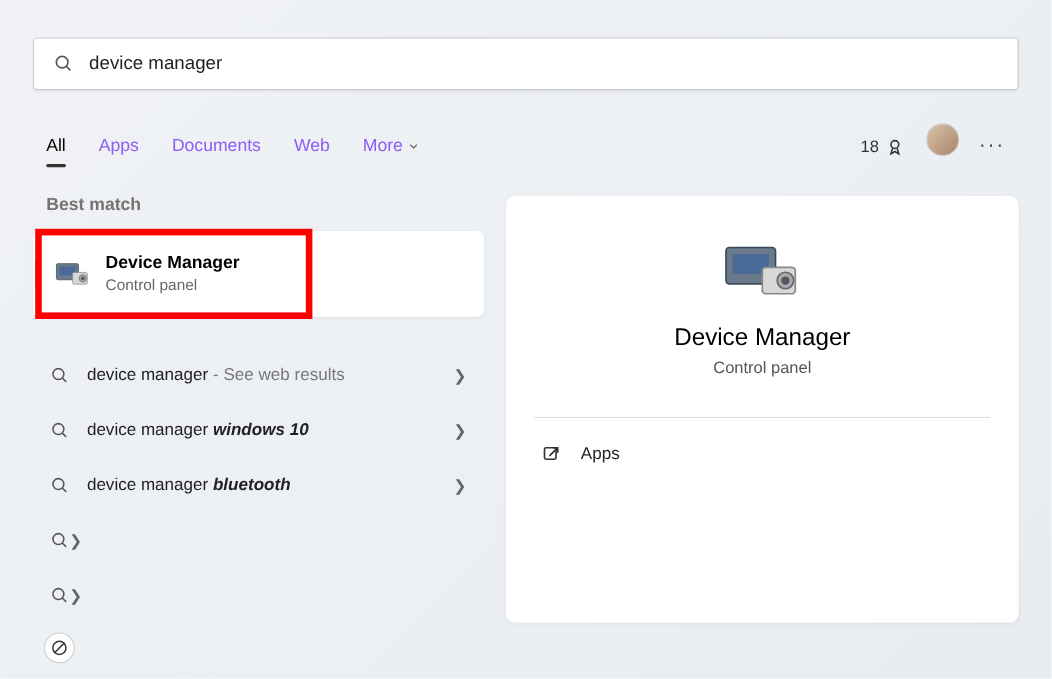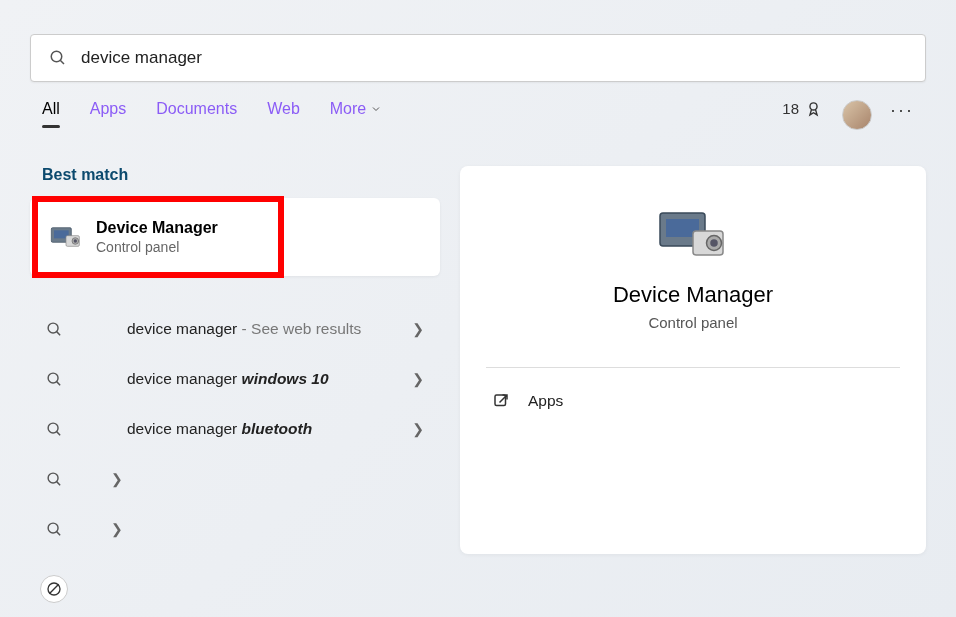--- a/index.html
+++ b/index.html
@@ -1,39 +1,39 @@
 <!DOCTYPE html>
 <html><head>
 <meta charset="utf-8">
 <style>
 * { box-sizing: border-box; margin: 0; padding: 0; font-family: 'Segoe UI', Tahoma, sans-serif; }
 body { background: linear-gradient(135deg, #f0f2f5 0%, #e8ecf1 100%); width: 956px; height: 617px; overflow: hidden; padding: 34px 30px 0 30px; }
 .search-bar { background: #fff; border: 1px solid #ccc; border-radius: 4px; height: 48px; display: flex; align-items: center; padding: 0 18px; box-shadow: 0 1px 2px rgba(0,0,0,0.05); }
 .search-bar svg { width: 18px; height: 18px; flex-shrink: 0; }
 .search-input { border: none; outline: none; font-size: 17px; margin-left: 14px; flex: 1; color: #222; }
-.filter-row { display: flex; align-items: flex-start; margin-top: 18px; padding: 0 12px; }
+.filter-row { display: flex; align-items: flex-end; margin-top: 30px; padding: 0 12px; }
 .filter-tabs { display: flex; gap: 30px; }
 .tab { font-size: 16px; color: #8b5cf6; cursor: pointer; display: flex; align-items: center; gap: 4px; }
 .tab.active { color: #000; font-weight: 500; position: relative; }
 .tab.active::after { content: ''; position: absolute; left: 0; right: 0; bottom: -10px; height: 3px; background: #333; border-radius: 2px; }
 .spacer { flex: 1; }
 .rewards { display: flex; align-items: center; gap: 6px; font-size: 15px; color: #333; margin-right: 20px; }
 .avatar { width: 30px; height: 30px; border-radius: 50%; background: linear-gradient(135deg,#d9c4a8,#a8846b); border: 1px solid #ccc; margin-right: 18px; }
 .more-dots { font-size: 18px; letter-spacing: 2px; color: #333; cursor: pointer; }
 .content { display: flex; margin-top: 36px; gap: 20px; }
 .left-col { width: 410px; }
-.section-title { font-size: 16px; font-weight: 600; color: #0c4a6e; margin-left: 12px; margin-bottom: 14px; }
+.section-title { font-size: 16px; font-weight: 600; color: #737373; margin-left: 12px; margin-bottom: 14px; }
 .best-match-item { background: #fff; border-radius: 6px; height: 78px; display: flex; align-items: center; padding: 0 10px; position: relative; box-shadow: 0 1px 3px rgba(0,0,0,0.06); }
 .best-match-item .blue-bar { width: 3px; height: 28px; background: #888; border-radius: 2px; position: absolute; left: 2px; }
 .dm-icon { width: 32px; height: 24px; margin-left: 10px; margin-right: 14px; }
 .red-box { position: absolute; left: 2px; top: -2px; width: 252px; height: 82px; border: 6px solid #ff0000; pointer-events: none; }
 .bm-text .title { font-size: 16px; font-weight: 600; color: #000; }
 .bm-text .sub { font-size: 14px; color: #666; margin-top: 2px; }
 .web-section { margin-top: 28px; }
-.web-item { display: flex; align-items: center; height: 50px; padding: 0 16px; cursor: pointer; position: relative; gap: 48px; }
+.web-item { display: flex; align-items: center; height: 50px; padding: 0 16px; cursor: pointer; position: relative; }
 .web-item svg.search { width: 17px; height: 17px; flex-shrink: 0; }
 .web-item .text { margin-left: 16px; font-size: 15.5px; color: #222; flex: 1; }
 .web-item .suffix { color: #777; }
 .web-item .chev { color: #666; font-size: 14px; }
 .right-panel { flex: 1; background: #fff; border-radius: 8px; padding: 40px 26px 26px 26px; box-shadow: 0 1px 4px rgba(0,0,0,0.05); }
 .right-panel .big-icon { display: flex; justify-content: center; }
 .right-panel .r-title { text-align: center; font-size: 22px; color: #000; margin-top: 20px; }
 .right-panel .r-sub { text-align: center; font-size: 15px; color: #555; margin-top: 6px; }
 .divider { height: 1px; background: #ddd; margin: 36px 0 10px 0; }
 .action-row { display: flex; align-items: center; height: 46px; padding: 0 6px; cursor: pointer; gap: 18px; font-size: 15.5px; color: #222; }

